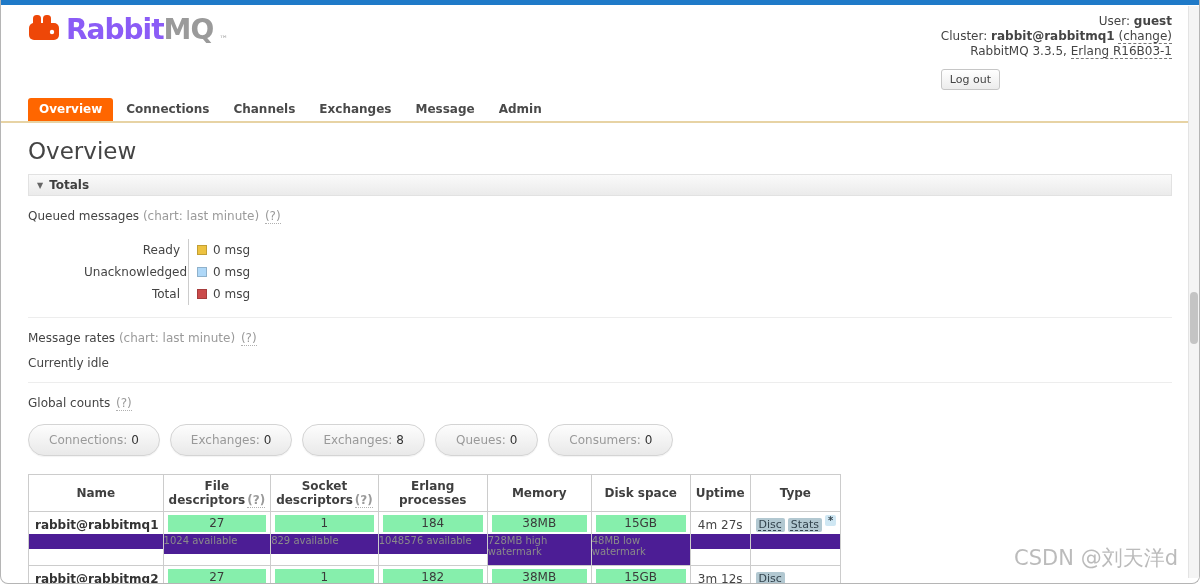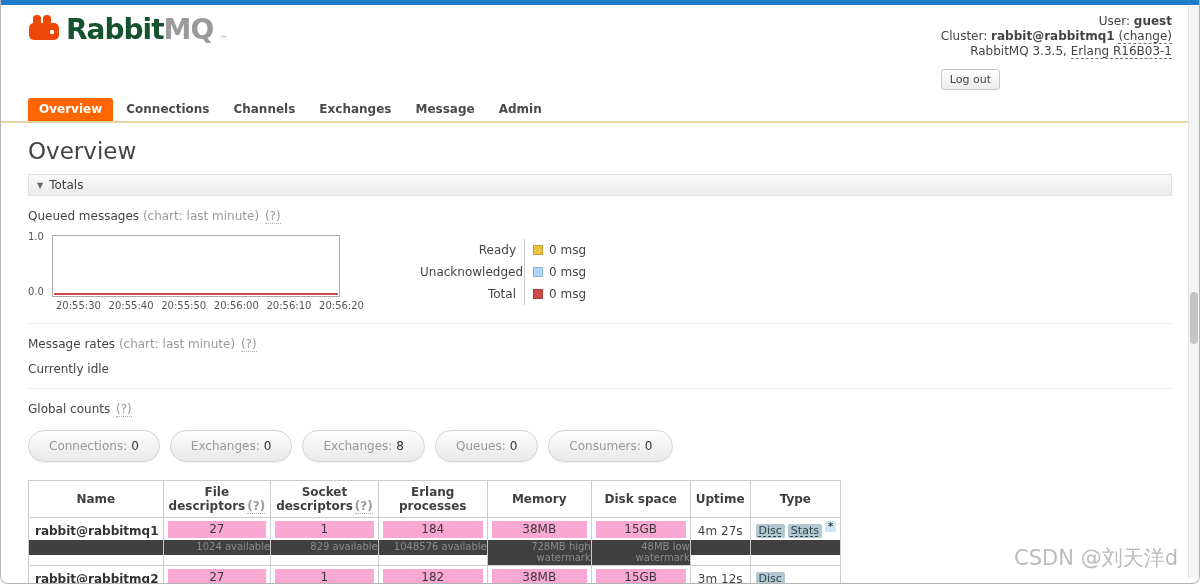--- a/index.html
+++ b/index.html
@@ -9,38 +9,38 @@
     background:#fff; color:#484848;
     font-family:"DejaVu Sans","Liberation Sans",sans-serif; font-size:12px;
   }
   .topbar { height:5px; background:#1f7ac8; }
   .frame { position:absolute; inset:0; border:1px solid #b5b5b5; border-top:none; border-radius:0 0 8px 8px; pointer-events:none; z-index:50; }
 
   
   header { display:flex; justify-content:space-between; align-items:flex-start; padding:9px 28px 0 28px; }
   .logo { display:flex; align-items:flex-start; gap:6px; }
   .logo-text { font-size:28px; font-weight:bold; line-height:32px; letter-spacing:-1px; }
-  .logo-rabbit { color:#14532d;text-align:center; }
+  .logo-rabbit { color:#8b5cf6;text-align:center; }
   .logo-mq { color:#9a9a9a; }
   .logo-tm { font-size:9px; color:#aaa; margin-top:20px; }
   .header-right { display:flex; gap:10px; align-items:flex-start;flex-direction:column; }
   .meta { text-align:right; line-height:15px; font-size:12px; color:#444; }
   .meta b { font-weight:bold; }
   .meta a { color:#444; text-decoration:none; border-bottom:1px dashed #777; cursor:pointer; }
   .logout-btn { border:1px solid #c6c6c6; background:linear-gradient(#ffffff,#ececec); border-radius:3px; padding:3px 8px; font-size:11px; color:#444; cursor:pointer; font-family:inherit; }
 
   
   .tabs { display:flex; gap:2px; padding:0 28px; margin-top:8px; border-bottom:2px solid #e7d3a4; }
   .tab { padding:4px 11px 5px; font-size:12px; font-weight:bold; color:#4a4a4a; cursor:pointer; border-radius:3px 3px 0 0; }
   .tab.active { background:#ff6600; color:#fff; }
 
   .content { padding:0 28px; }
   h1 { font-size:23px; font-weight:normal; color:#444; margin:15px 0 10px; }
 
-  .section-header { background:linear-gradient(#fafafa,#ebebeb); border:1px solid #e2e2e2; padding:3px 8px; font-size:12px; font-weight:normal; color:#3f3f3f; cursor:pointer; }
+  .section-header { background:linear-gradient(#fafafa,#ebebeb); border:1px solid #e2e2e2; padding:3px 8px; font-size:12px; font-weight:bold; color:#3f3f3f; cursor:pointer; }
   .caret { font-size:8px; color:#666; margin-right:6px; vertical-align:1px; }
 
   .sub-heading { margin:13px 0 0; font-size:12px; color:#444; }
   .hint { color:#9a9a9a; }
   .help { color:#9a9a9a; border-bottom:1px dotted #b0b0b0; cursor:pointer; margin-left:2px; }
 
   
   .chart-area { display:flex; margin:12px 0 2px; }
   .chart-wrap { position:relative; padding-left:24px; }
   .chart-box { width:288px; height:62px; border:1px solid #ababab; position:relative; background:#fff; }
@@ -62,22 +62,22 @@
   .pills { display:flex; gap:10px; margin:14px 0 18px; }
   .pill { background:linear-gradient(#fdfdfd,#e9e9e9); border:1px solid #d4d4d4; border-radius:16px; padding:8px 20px; font-size:12px; color:#999; white-space:nowrap; box-shadow:0 1px 1px rgba(0,0,0,0.05); }
   .pill-value { color:#333; margin-left:4px; }
 
   
   table.nodes { border-collapse:collapse; margin:6px 0 10px; }
   table.nodes th { border:1px solid #cccccc; padding:4px 5px; font-size:12px; font-weight:bold; color:#3f3f3f; text-align:center; background:#fff; }
   table.nodes th .help { margin-left:2px; }
   table.nodes td { border:1px solid #cccccc; padding:0; vertical-align:top; }
   .cell-main { padding:3px 4px 2px; min-height:22px; }
-  .cell-sub { background:#404040; text-align:right; font-size:10px; color:#8a8a8a; padding:1px 0 2px; min-height:15px; }
-  .green-bar { background:#f9a8d4; text-align:center; font-size:12px; color:#3a3a3a; padding:1px 0 2px; }
+  .cell-sub { background:#4c1d95; text-align:left; font-size:10px; color:#8a8a8a; padding:1px 0 8px; min-height:15px; }
+  .green-bar { background:#86efac; text-align:center; font-size:12px; color:#3a3a3a; padding:1px 0 2px; }
   td.name-cell .cell-main { font-weight:bold; color:#333; padding-left:6px; padding-top:6px; }
   td.uptime-cell .cell-main { text-align:right; padding-right:7px; padding-top:6px; color:#444; }
   td.type-cell .cell-main { padding-left:5px; padding-top:5px; white-space:nowrap; }
   .badge { display:inline-block; background:#b2c8d1; color:#33434d; font-size:11px; padding:0 3px 1px; border-radius:2px; margin-right:3px; text-decoration:underline; text-decoration-style:dashed; text-underline-offset:2px; }
   .badge.star { background:#cfe7f3; text-decoration:none; font-weight:bold; font-size:10px; padding:0 3px; position:relative; top:-4px; margin-right:0; }
 
   
   .w-name{width:106px}.w-fd{width:101px}.w-sd{width:107px}.w-proc{width:109px}.w-mem{width:104px}.w-disk{width:99px}.w-up{width:59px}.w-type{width:82px}
 
   
@@ -129,35 +129,20 @@
     <span class="caret">▼</span><span>Totals</span>
   </div>
 
   <div class="sub-heading">
     <span>Queued messages</span>
     <span class="hint">(chart: last minute)</span>
     <span class="help">(?)</span>
   </div>
 
   <div class="chart-area">
-    <div class="chart-wrap">
-      <span class="y-max">1.0</span>
-      <span class="y-min">0.0</span>
-      <div class="chart-box">
-        <div class="chart-line" style="background-color: rgb(203, 75, 75);"></div>
-      </div>
-      <div class="x-ticks">
-        <span>20:55:30</span>
-        <span>20:55:40</span>
-        <span>20:55:50</span>
-        <span>20:56:00</span>
-        <span>20:56:10</span>
-        <span>20:56:20</span>
-      </div>
-    </div>
     <div class="legend">
       <div class="legend-label">Ready</div>
       <div class="legend-cell">
         <span class="swatch" style="background-color: rgb(237, 194, 64);"></span>
         <span class="legend-value">0 msg</span>
       </div>
       <div class="legend-label">Unacknowledged</div>
       <div class="legend-cell">
         <span class="swatch" style="background-color: rgb(175, 216, 248);"></span>
         <span class="legend-value">0 msg</span>

